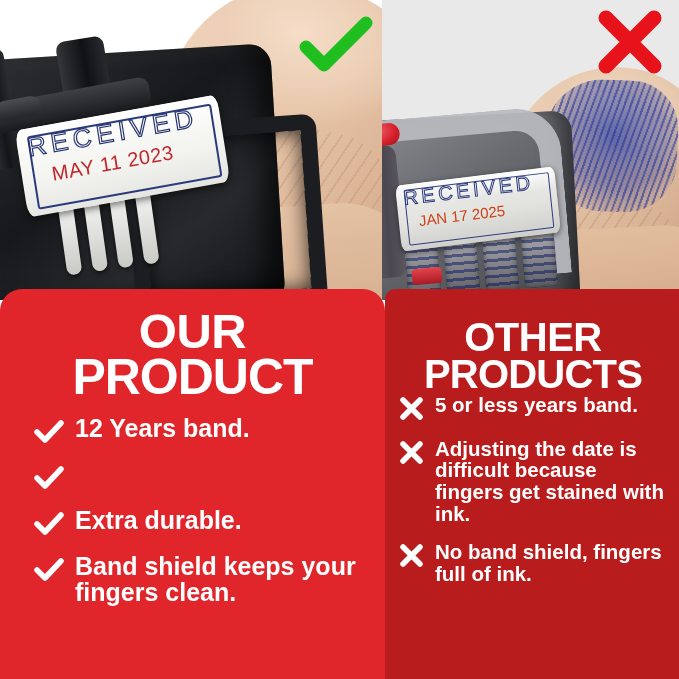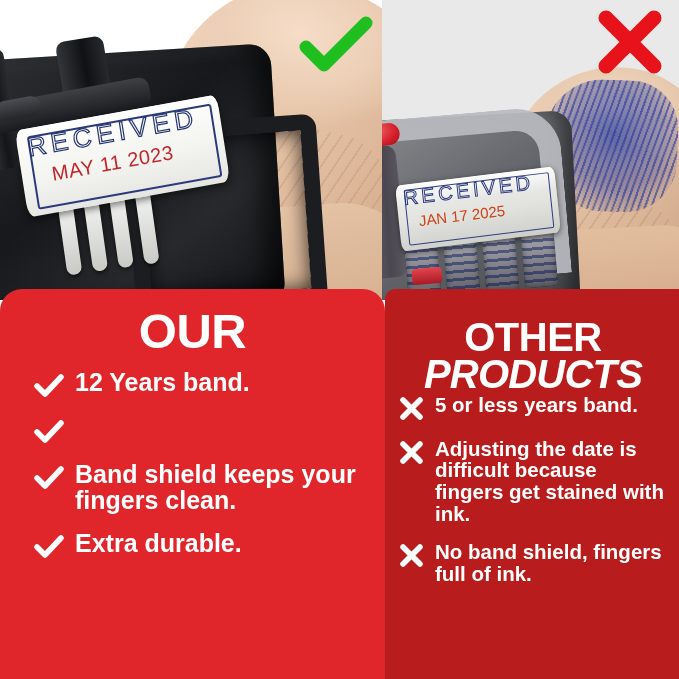--- a/index.html
+++ b/index.html
@@ -350,21 +350,21 @@
   }
   .title-ours {
     font-size: 49px;
     padding-top: 6px;
   }
   .title-ours .line2 { font-size: 50px; letter-spacing: -1px; }
   .title-others {
     font-size: 40px;
     padding-top: 10px;
   }
-  .title-others .line2 { font-size: 40px; letter-spacing: -0.8px; font-style: italic; }
+  .title-others .line2 { font-size: 40px; letter-spacing: -0.8px; }
 
   .bullets {
     list-style: none;
     margin: 0;
     padding: 0;
   }
   .bullets-ours { margin-top: 16px; padding-left: 20px; }
   .bullets-others { margin-top: 1px; padding-left: 2px; }
 
   .bullet {
@@ -461,45 +461,46 @@
         <path d="M12 10 L60 58 M60 10 L12 58" fill="none" stroke="#E8121A" stroke-width="15" stroke-linecap="round"></path>
       </svg>
     </div>
   </div>
 
   <div class="panel-row">
 
     <div class="panel panel-ours">
       <h2 class="panel-title title-ours">
         <span class="line1">OUR</span><br>
+        <span class="line2">PRODUCT</span>
       </h2>
 
       <ul class="bullets bullets-ours">
         <li class="bullet bullet-ours">
           <svg class="mark mark-check" viewBox="0 0 30 26">
             <path d="M3 13 L11 21 L27 4" fill="none" stroke="#ffffff" stroke-width="5.5" stroke-linecap="round" stroke-linejoin="round"></path>
           </svg>
           <span class="bullet-text">12 Years band.</span>
         </li>
         <li class="bullet bullet-ours">
           <svg class="mark mark-check" viewBox="0 0 30 26">
             <path d="M3 13 L11 21 L27 4" fill="none" stroke="#ffffff" stroke-width="5.5" stroke-linecap="round" stroke-linejoin="round"></path>
           </svg>
         </li>
         <li class="bullet bullet-ours">
           <svg class="mark mark-check" viewBox="0 0 30 26">
             <path d="M3 13 L11 21 L27 4" fill="none" stroke="#ffffff" stroke-width="5.5" stroke-linecap="round" stroke-linejoin="round"></path>
           </svg>
-          <span class="bullet-text">Band shield keeps your fingers clean.</span>
+          <span class="bullet-text">Extra durable.</span>
         </li>
         <li class="bullet bullet-ours">
           <svg class="mark mark-check" viewBox="0 0 30 26">
             <path d="M3 13 L11 21 L27 4" fill="none" stroke="#ffffff" stroke-width="5.5" stroke-linecap="round" stroke-linejoin="round"></path>
           </svg>
-          <span class="bullet-text">Extra durable.</span>
+          <span class="bullet-text">Band shield keeps your fingers clean.</span>
         </li>
       </ul>
     </div>
 
     <div class="panel panel-others">
       <h2 class="panel-title title-others">
         <span class="line1">OTHER</span><br>
         <span class="line2">PRODUCTS</span>
       </h2>
 

